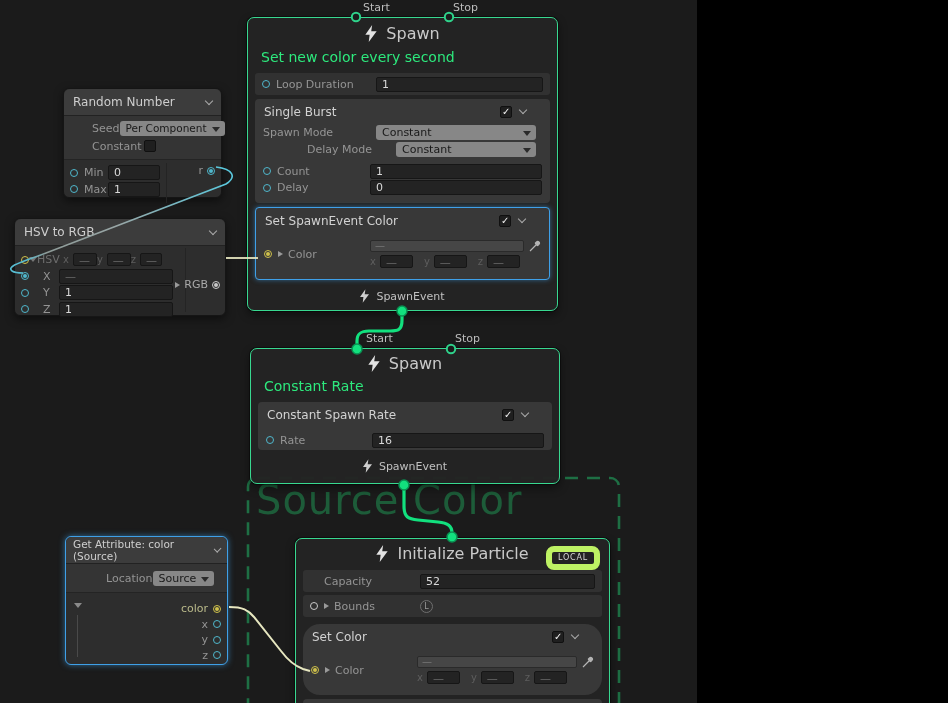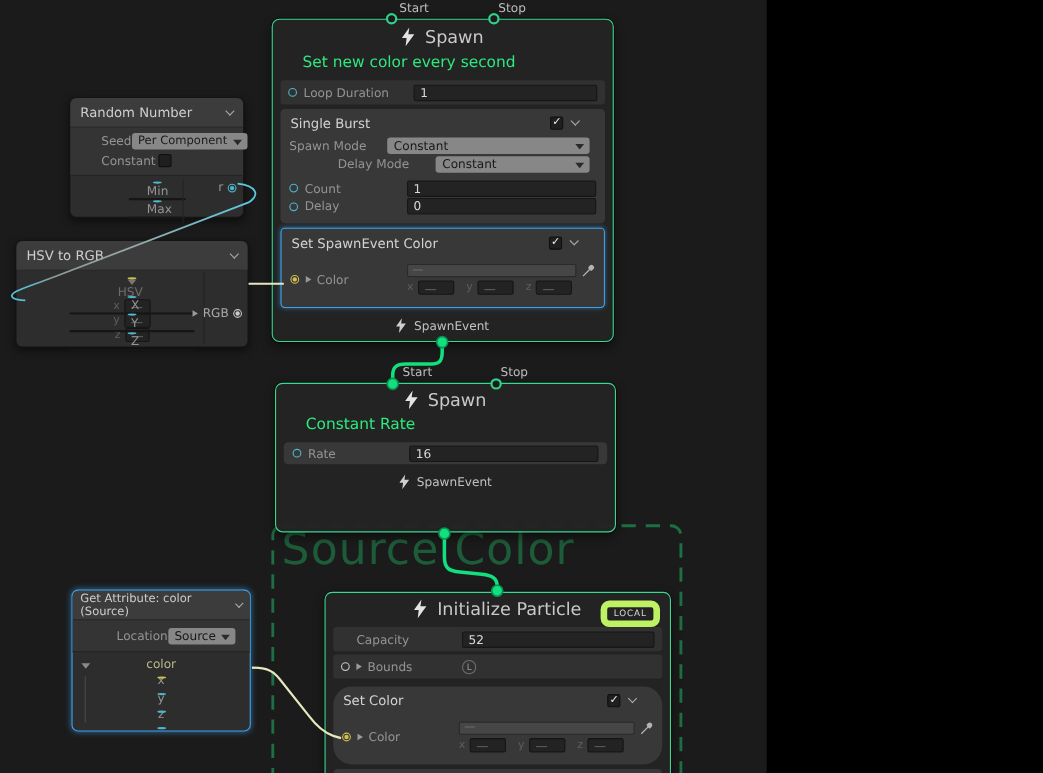--- a/index.html
+++ b/index.html
@@ -11,21 +11,21 @@
   svg.layer { position:absolute; left:0; top:0; pointer-events:none; }
   .layer-group { z-index:1; }
   .layer-edges { z-index:6; }
 
   .group-title { position:absolute; left:256px; top:477px; z-index:1; font-size:40px; color:#1d5c39; letter-spacing:1px; white-space:nowrap; }
 
   
   .node { position:absolute; z-index:3; border-radius:7px; }
   .context { background:rgba(35,35,35,0.96); border:1.5px solid #38d890; box-shadow:0 0 0 1px rgba(0,0,0,.4), 0 4px 10px rgba(0,0,0,.45); }
   .ctx-title { display:flex; align-items:center; justify-content:center; gap:9px; height:30px; color:#c9c9c9; font-size:16px; }
-  .ctx-label { padding:1px 12px 5px 27px; font-size:14px; color:#2de97d; }
+  .ctx-label { padding:1px 12px 5px 13px; font-size:14px; color:#2de97d; }
   .ctx-footer { display:flex; align-items:center; justify-content:center; gap:7px; height:24px; color:#c0c0c0; font-size:11px; }
 
   .bolt { display:inline-block; }
 
   .prop-row { display:flex; align-items:center; margin:3px 7px; padding:0 7px; height:22px; background:#313131; border-radius:3px; }
   .block { margin:4px 7px; background:#383838; border-radius:4px; }
   .block.selected { border:1.5px solid #3fa0e8; box-shadow:0 0 5px rgba(63,160,232,.55); }
   .blk-head { display:flex; align-items:center; height:25px; padding:0 24px 0 9px; font-size:12px; color:#d2d2d2; }
   .blk-head .spacer { flex:1; }
   .blk-row { display:flex; align-items:center; height:17px; padding:0 8px; font-size:11px; color:#949494; }
@@ -67,21 +67,21 @@
   .flow-label { position:absolute; z-index:4; font-size:11px; color:#bdbdbd; }
 
   
   .op { background:#2d2d2d; border:1px solid #151515; box-shadow:0 3px 8px rgba(0,0,0,.5); }
   .op.selected { border:1.5px solid #3fa0e8; box-shadow:0 0 6px rgba(63,160,232,.6); }
   .op-head { display:flex; align-items:center; height:27px; background:#3c3c3c; border-radius:6px 6px 0 0; padding:0 9px; font-size:12px; color:#cecece; border-bottom:1px solid #222; }
   .op-head .spacer { flex:1; }
   .op-settings { background:#343434; border-bottom:1px solid #242424; padding:4px 0 5px 0; }
   .set-row { display:flex; align-items:center; height:16px; padding:0 10px; }
   .op-body { position:relative; padding:5px 0 6px 0; }
-  .op-row { display:flex; align-items:center; height:15.5px; padding:0 6px;flex-direction:column; }
+  .op-row { display:flex; align-items:center; height:15.5px; padding:0 6px; }
 
   .badge-pill { border:6px solid #bef264; border-radius:8px; font-size:8px; letter-spacing:.8px; color:#d6d6d6; padding:1px 6px 1.5px 6px; }
   .badge-circle { width:13px; height:13px; border:1px solid #6f6f6f; border-radius:50%; color:#9a9a9a; font-size:8px; display:flex; align-items:center; justify-content:center; }
 
   .vline { position:absolute; border-left:1px solid #4a4a4a; }
 </style>
 </head>
 <body>
 
 <div class="canvas">
@@ -114,21 +114,21 @@
         <div class="field" style="flex:1;">1</div>
       </div>
 
       <div class="block">
         <div class="blk-head">
           <span>Single Burst</span>
           <span class="spacer"></span>
           <span class="checkbox checked"></span>
           <span class="chev"></span>
         </div>
-        <div class="blk-row" style="">
+        <div class="blk-row" style="gap:24px;">
           <span class="lbl" style="width:89px;">Spawn Mode</span>
           <div class="dropdown" style="flex:1; margin-right:6px;">Constant</div>
         </div>
         <div class="blk-row" style="padding-left:52px;">
           <span class="lbl" style="width:89px;">Delay Mode</span>
           <div class="dropdown" style="flex:1; margin-right:6px;">Constant</div>
         </div>
         <div class="blk-row" style="height:18px; margin-top:4px;">
           <div class="port-slot">
               <span class="port cyan"></span>
@@ -196,20 +196,26 @@
     <div class="node context" style="left:250px; top:348px; width:310px; height:136px;">
       <div class="ctx-title" style="height:28px;">
         <svg class="bolt" width="12" height="17" viewBox="0 0 10 15">
             <path d="M6 0 L0 8.5 H3.8 L3 15 L10 5.5 H5.2 Z" fill="#e3e3e3"></path>
           </svg>
         <span>Spawn</span>
       </div>
       <div class="ctx-label" style="padding-bottom:4px;">Constant Rate</div>
 
       <div class="block">
+        <div class="blk-head">
+          <span>Constant Spawn Rate</span>
+          <span class="spacer"></span>
+          <span class="checkbox checked"></span>
+          <span class="chev"></span>
+        </div>
         <div class="blk-row" style="height:20px; margin:3px 0 5px 0;">
           <div class="port-slot">
               <span class="port cyan"></span>
             </div>
           <span class="lbl" style="width:92px;">Rate</span>
           <div class="field" style="flex:1;">16</div>
         </div>
       </div>
 
       <div class="ctx-footer" style="height:22px;">

